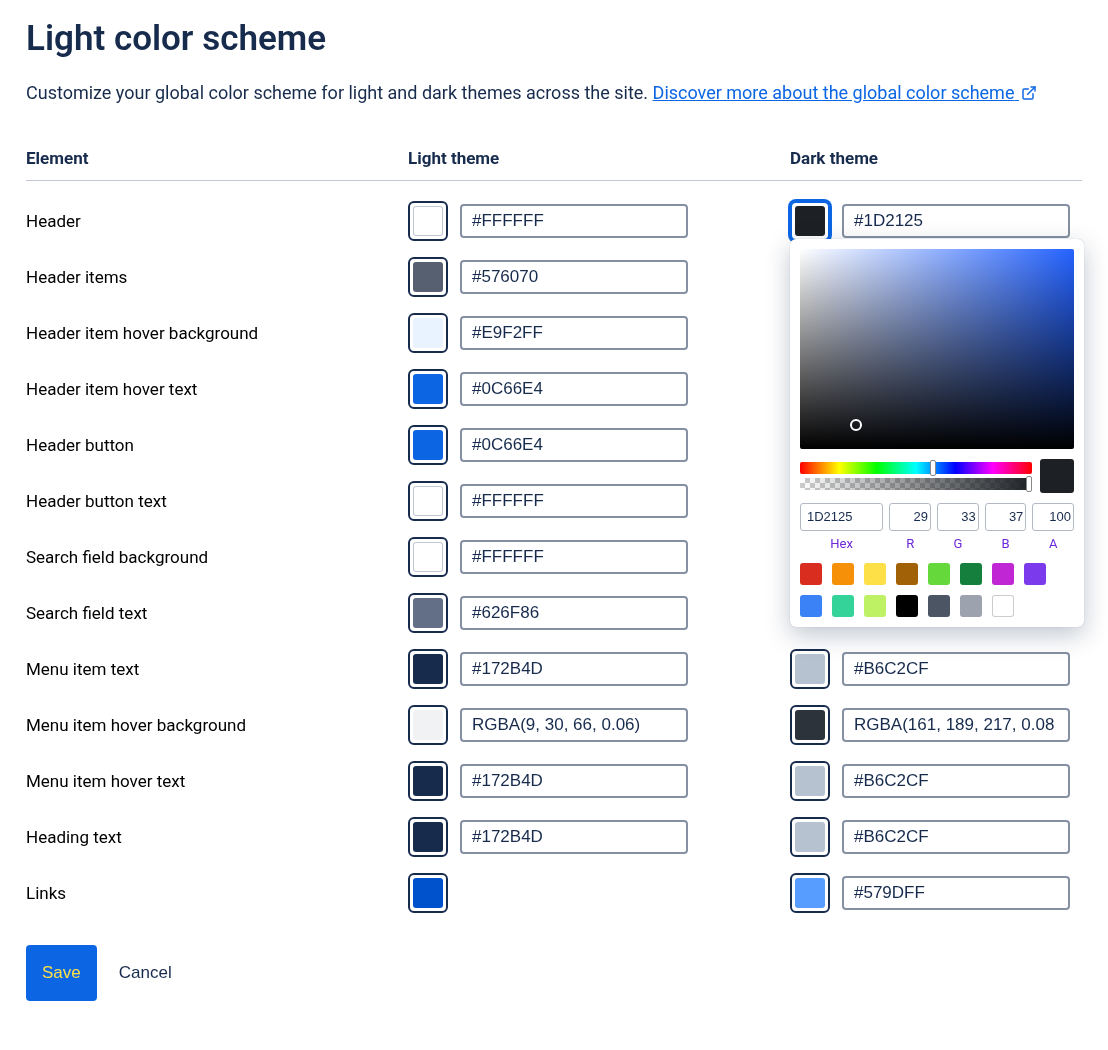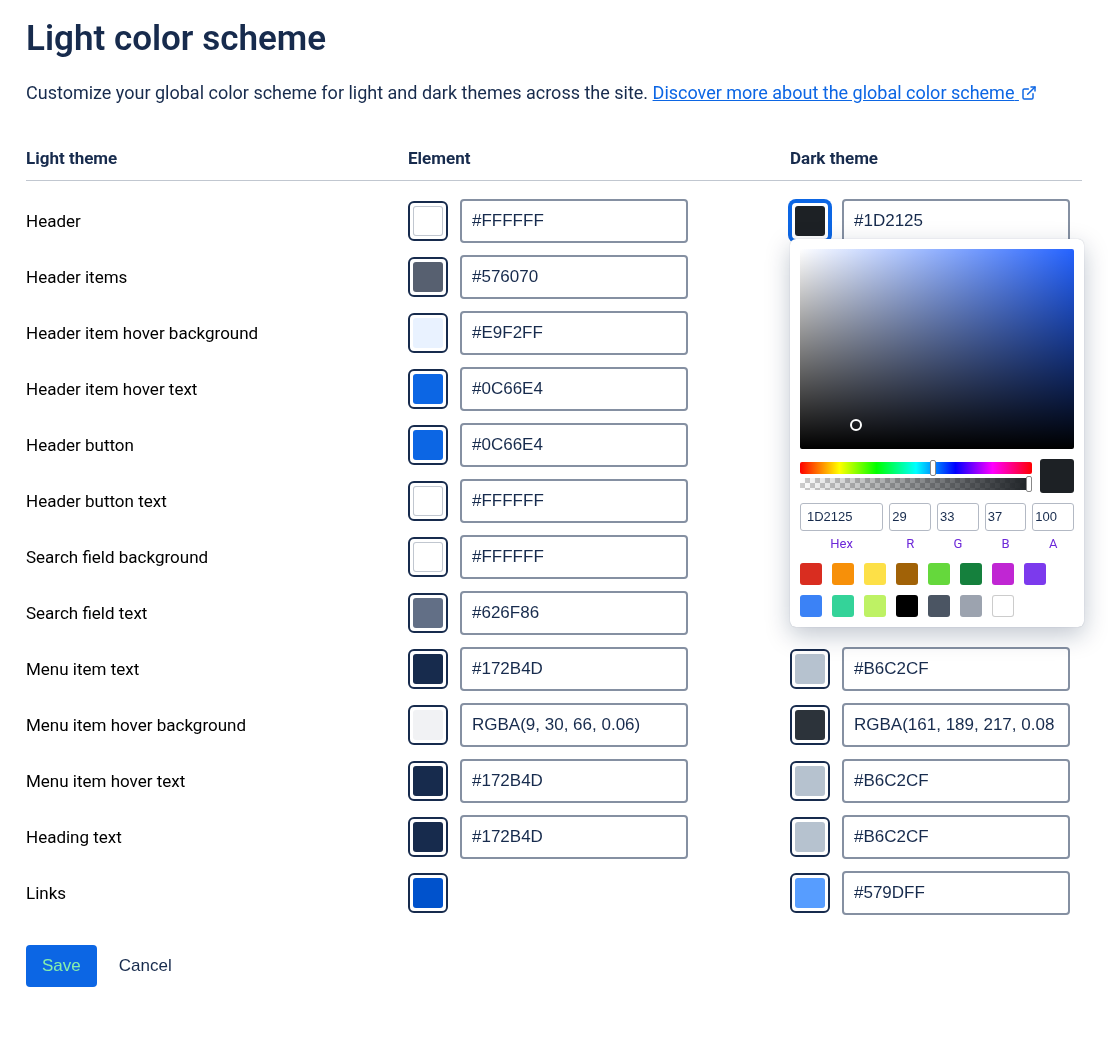--- a/index.html
+++ b/index.html
@@ -75,42 +75,42 @@
     border-color: #0C66E4;
     box-shadow: 0 0 0 2px #0C66E4;
   }
   .swatch-inner {
     width: 100%;
     height: 100%;
     border-radius: 3px;
   }
   .color-input {
     flex: 1;
-    height: 44px;
+    height: 34px;
     border: 2px solid #8590A2;
     border-radius: 4px;
     padding: 0 10px;
     font-size: 17px;
     color: #172B4D;
     background: #fff;
     min-width: 0;
     max-width: 228px;
   }
   .actions {
     margin-top: 24px;
     display: flex;
     gap: 14px;
     align-items: center;
   }
   .btn-primary {
     background: #0C66E4;
-    color: #86efac;
+    color: #fde047;
     border: none;
     border-radius: 4px;
-    height: 42px;
+    height: 56px;
     padding: 0 16px;
     font-size: 17px;
     font-weight: 500;
     cursor: pointer;
   }
   .btn-subtle {
     background: transparent;
     border: none;
     color: #172B4D;
     font-size: 17px;
@@ -196,21 +196,21 @@
   .fields .f {
     display: flex;
     flex-direction: column;
     align-items: center;
   }
   .fields .f input {
     width: 100%;
     height: 28px;
     border: 1px solid #B3B9C4;
     border-radius: 3px;
-    text-align: left;
+    text-align: right;
     font-size: 13px;
     color: #172B4D;
     padding: 0 2px;
   }
   .fields .f.hex input { text-align: left; padding-left: 6px; }
   .fields .f.hex { flex: 2; }
   .fields .f.num { flex: 1; }
   .fields label {
     font-size: 13px;
     color: #6d28d9;
@@ -242,22 +242,22 @@
       <svg width="16" height="16" viewBox="0 0 24 24" fill="none" stroke="#0C66E4" stroke-width="2.2" stroke-linecap="round" stroke-linejoin="round">
         <path d="M18 13v6a2 2 0 0 1-2 2H5a2 2 0 0 1-2-2V8a2 2 0 0 1 2-2h6"></path>
         <polyline points="15 3 21 3 21 9"></polyline>
         <line x1="10" y1="14" x2="21" y2="3"></line>
       </svg>
     </span>
   </a>
 </p>
 
 <div class="grid">
+  <div class="col-header">Element</div>
   <div class="col-header">Light theme</div>
-  <div class="col-header">Element</div>
   <div class="col-header">Dark theme</div>
 
 <div class="row-label">Header</div>
     <div class="color-cell">
       <div class="swatch-outer">
         <div class="swatch-inner" style="background: rgb(255, 255, 255); box-shadow: rgb(193, 199, 208) 0px 0px 0px 1px inset;"></div>
       </div>
       <input class="color-input" value="#FFFFFF" style="">
     </div>
     <div class="color-cell">

